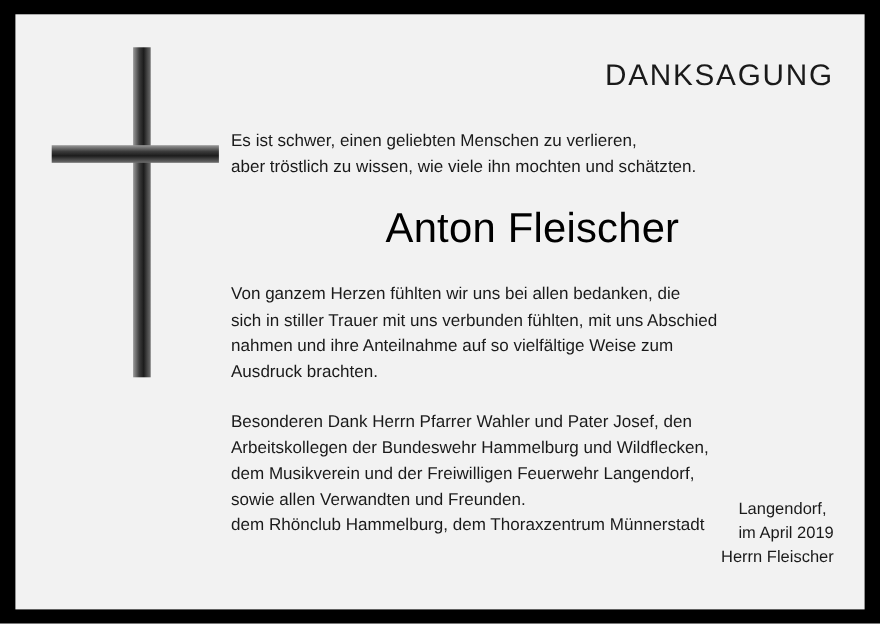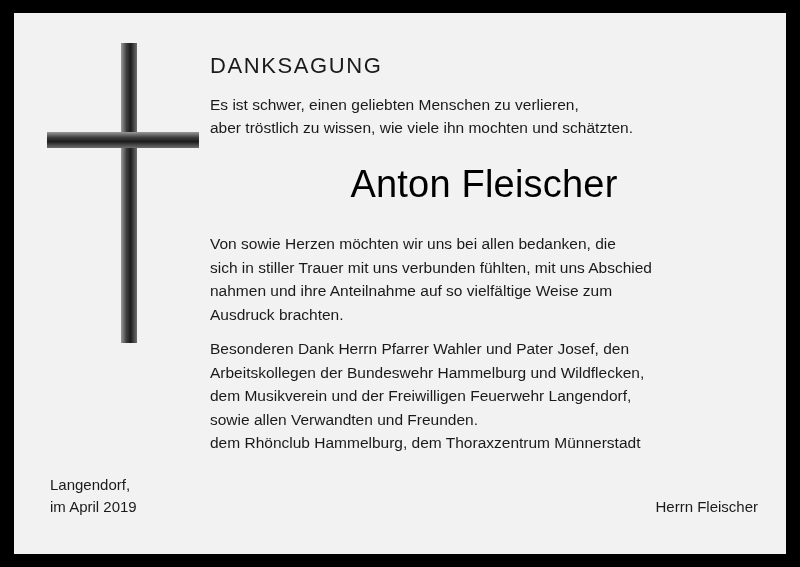--- a/index.html
+++ b/index.html
@@ -59,63 +59,64 @@
   }
   
   .content {
     position: absolute;
     left: 196px;
     right: 28px;
     top: 0;
     bottom: 0;
   }
   .heading {
-    text-align: left;
-    font-size: 22px;
+    text-align: right;
+    font-size: 27px;
     letter-spacing: 1.6px;
     color: #1a1a1a;
     margin-top: 40px;
     margin-bottom: 0;
     font-weight: 400;
   }
   .intro {
-    margin-top: 14px;
+    margin-top: 33px;
     font-size: 15.5px;
     line-height: 23px;
     color: #1a1a1a;
   }
   .intro div { white-space: nowrap; }
   .name {
     text-align: center;
     font-size: 38px;
     color: #000000;
     font-weight: 400;
     margin-top: 24px;
     letter-spacing: 0.2px;
   }
   .para {
     margin-top: 26px;
     font-size: 15.5px;
     line-height: 23.5px;
     color: #1a1a1a;
   }
-  .para.second { margin-top: 11px; }
+  .para.second { margin-top: 22px; }
   .para div { white-space: nowrap; }
   
   .footer {
     position: absolute;
     left: 36px;
     right: 28px;
     bottom: 36px;
     display: flex;
     justify-content: space-between;
     align-items: flex-end;
     font-size: 15px;
     line-height: 22px;
     color: #1a1a1a;
+    flex-direction: column;
   }
   .footer .left div, .footer .right div { white-space: nowrap; }
   .footer .right { text-align: left; }
 </style>
 </head>
 <body>
 
 <div class="page">
   <div class="notice">
 
@@ -131,21 +132,21 @@
       <div class="heading">DANKSAGUNG</div>
 
       <div class="intro">
         <div>Es ist schwer, einen geliebten Menschen zu verlieren,</div>
         <div>aber tröstlich zu wissen, wie viele ihn mochten und schätzten.</div>
       </div>
 
       <div class="name">Anton Fleischer</div>
 
       <div class="para">
-        <div>Von sowie Herzen möchten wir uns bei allen bedanken, die</div>
+        <div>Von ganzem Herzen fühlten wir uns bei allen bedanken, die</div>
         <div>sich in stiller Trauer mit uns verbunden fühlten, mit uns Abschied</div>
         <div>nahmen und ihre Anteilnahme auf so vielfältige Weise zum</div>
         <div>Ausdruck brachten.</div>
       </div>
 
       <div class="para second">
         <div>Besonderen Dank Herrn Pfarrer Wahler und Pater Josef, den</div>
         <div>Arbeitskollegen der Bundeswehr Hammelburg und Wildflecken,</div>
         <div>dem Musikverein und der Freiwilligen Feuerwehr Langendorf,</div>
         <div>sowie allen Verwandten und Freunden.</div>

